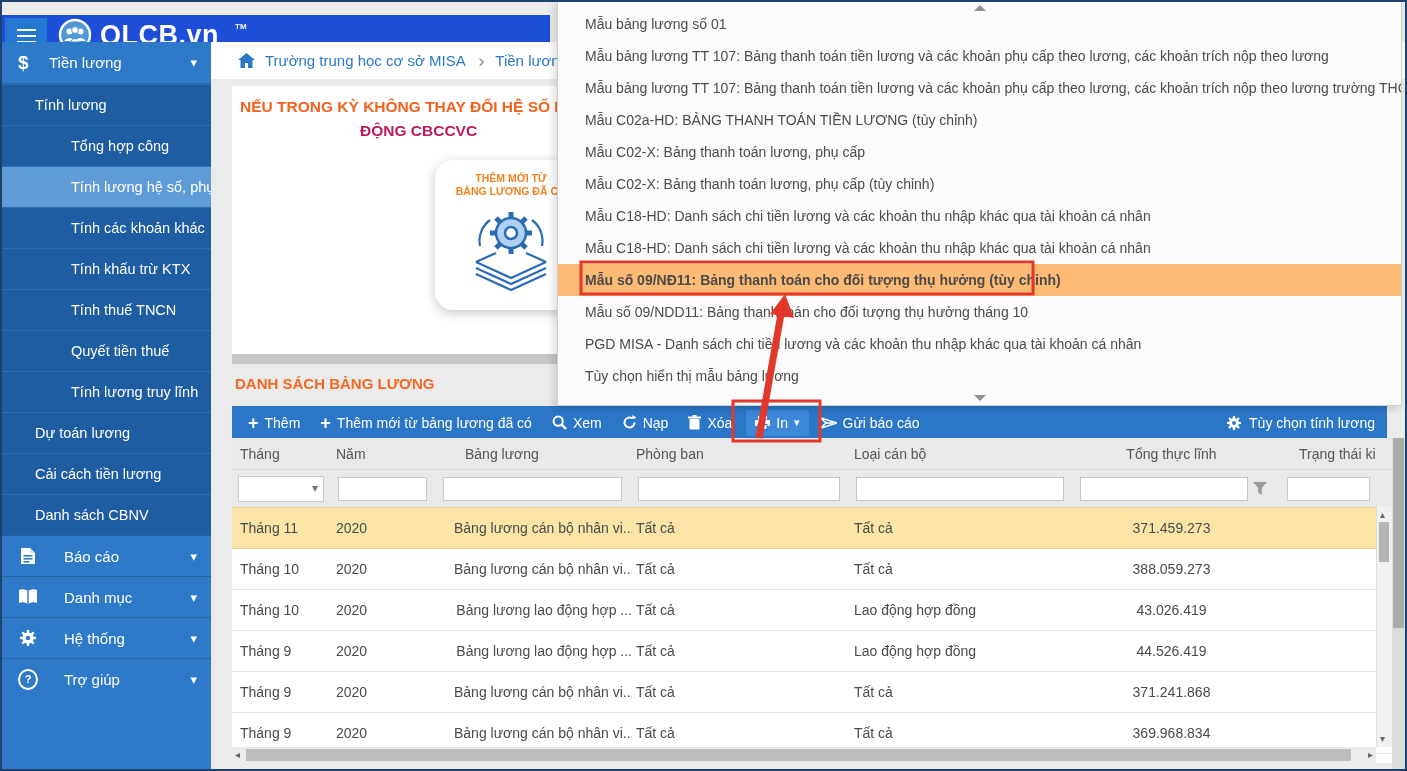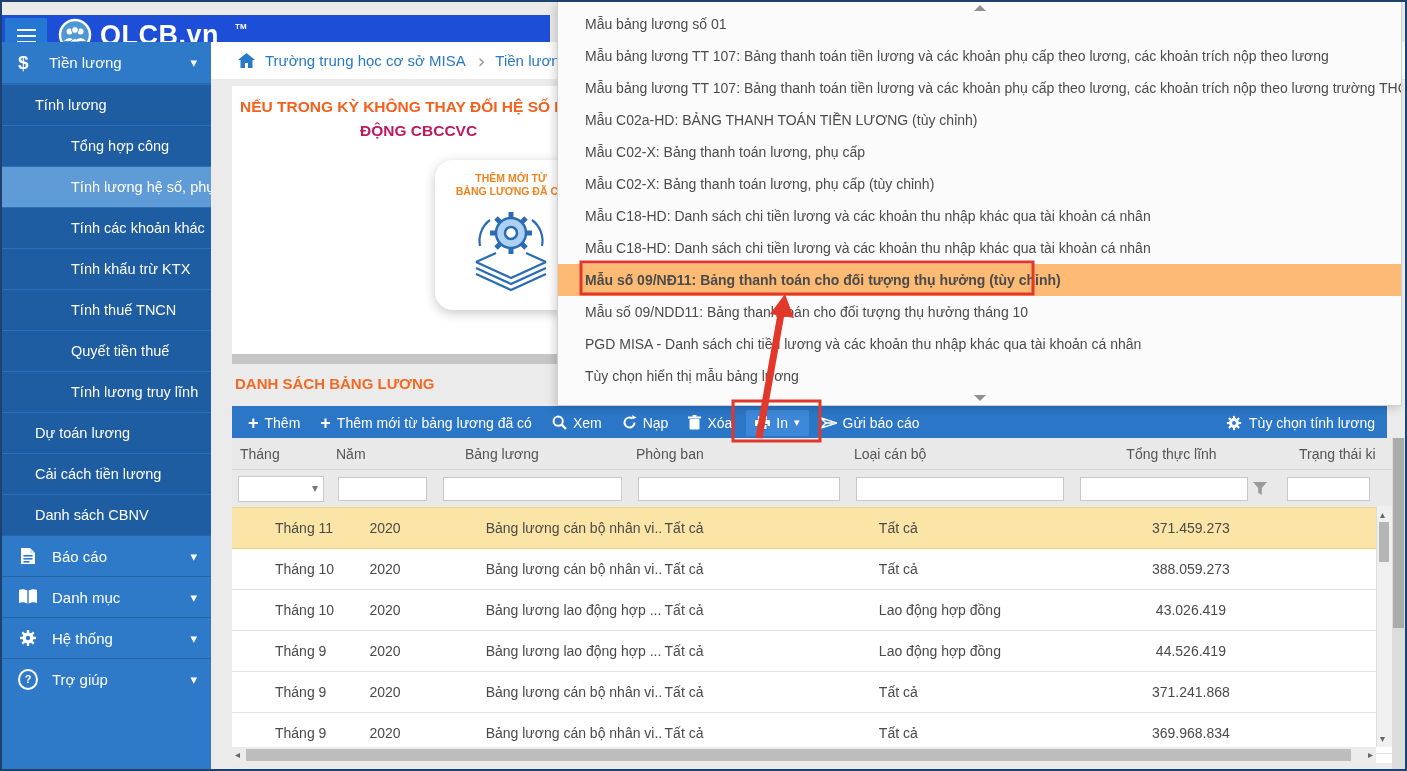--- a/index.html
+++ b/index.html
@@ -21,21 +21,21 @@
   .side-head .lbl{font-size:15px;margin-left:11px;}
   .chev{margin-left:auto;margin-right:14px;font-size:13px;color:#fff;}
   .sub{height:40px;line-height:40px;background:#1e5da1;border-top:1px solid #2d6fb4;
     font-size:14.5px;white-space:nowrap;cursor:pointer;}
   .sub.l1{padding-left:33px;}
   .sub.l2{padding-left:69px;}
   .sub.active{background:#5f9bd7;}
   .mod{height:40px;display:flex;align-items:center;background:#2e7ac8;border-top:1px solid rgba(0,0,0,.18);
     font-size:15px;cursor:pointer;}
   .mod .mico{width:20px;height:20px;margin-left:16px;display:flex;align-items:center;justify-content:center;}
-  .mod .lbl{margin-left:14px;}
+  .mod .lbl{margin-left:26px;}
   .circle-q{display:inline-flex;width:17px;height:17px;border:2px solid #fff;border-radius:50%;
     align-items:center;justify-content:center;font-size:11px;font-weight:bold;}
   
   .crumbbar{position:absolute;left:209px;top:40px;right:0;height:37px;background:#fff;display:flex;align-items:center;}
   .crumbbar .home{margin-left:27px;display:flex;}
   .crumb{color:#2979c9;font-size:15px;margin-left:10px;cursor:pointer;white-space:nowrap;}
   .csep{color:#9a9a9a;font-size:19px;margin-left:12px;font-family:"DejaVu Sans",sans-serif;}
   
   .content{position:absolute;left:209px;top:77px;right:0;bottom:0;background:#ebebeb;}
   .panel{position:absolute;left:21px;top:7px;width:1160px;height:268px;background:#fff;overflow:hidden;}
@@ -65,21 +65,21 @@
   .thead .c3{padding-left:28px;box-sizing:border-box;}
   .thead .c6{padding-right:8px;box-sizing:border-box;}
   .thead .c7{padding-left:22px;box-sizing:border-box;white-space:nowrap;overflow:hidden;}
   .fin{height:24px;border:1px solid #c9c9c9;background:#fff;margin:0 8px 0 6px;width:calc(100% - 16px);box-sizing:border-box;}
   .combo{position:relative;height:24px;border:1px solid #c9c9c9;background:#fff;margin:0 8px 0 6px;cursor:pointer;}
   .combo .car{position:absolute;right:5px;top:4px;color:#777;font-size:12px;}
   .c6wrap{display:flex;align-items:center;}
   .c6wrap .fin{width:168px;margin-right:5px;}
   .tr{display:flex;height:40px;align-items:center;border-bottom:1px solid #e2e2e2;background:#fff;cursor:pointer;}
   .tr.hl{background:#fbe5a6;border-top:1px solid #ecd18e;border-bottom:1px solid #ecd18e;}
-  .tr .c1{padding-left:8px;box-sizing:border-box;margin-left:35px;}
+  .tr .c1{padding-left:8px;box-sizing:border-box;}
   .tr .c2,.tr .c4,.tr .c5{padding-left:4px;box-sizing:border-box;}
   .tr .c3{padding-left:14px;box-sizing:border-box;display:flex;align-items:center;gap:3px;
     white-space:nowrap;overflow:hidden;}
   .tr .c6{padding-right:8px;box-sizing:border-box;}
   .vscroll{position:absolute;left:1144px;top:68px;width:16px;height:241px;background:#f0f0f0;
     border-left:1px solid #ddd;box-sizing:border-box;}
   .vscroll .up{position:absolute;top:3px;left:3px;color:#666;font-size:10px;cursor:pointer;}
   .vscroll .dn{position:absolute;bottom:3px;left:3px;color:#666;font-size:10px;cursor:pointer;}
   .vscroll .thumb{position:absolute;top:16px;left:2px;width:10px;height:40px;background:#b5b5b5;cursor:pointer;}
   .hscroll{position:absolute;left:0;top:309px;width:1144px;height:16px;background:#ececec;}

